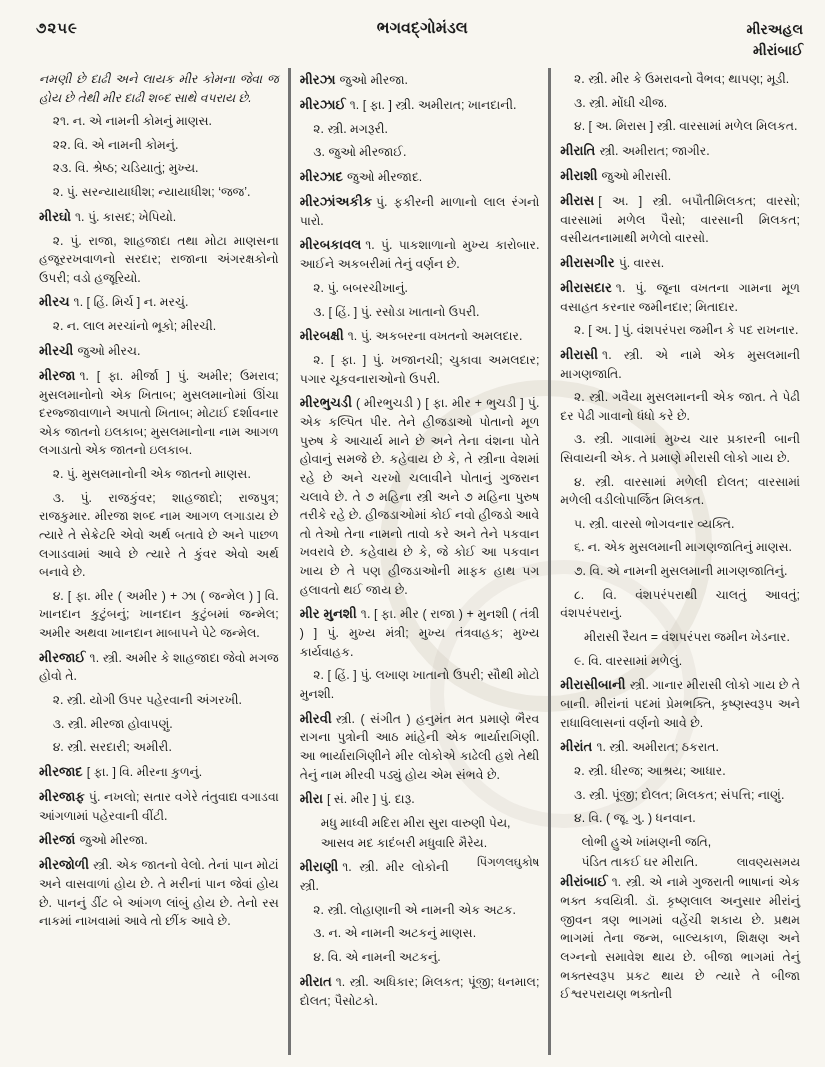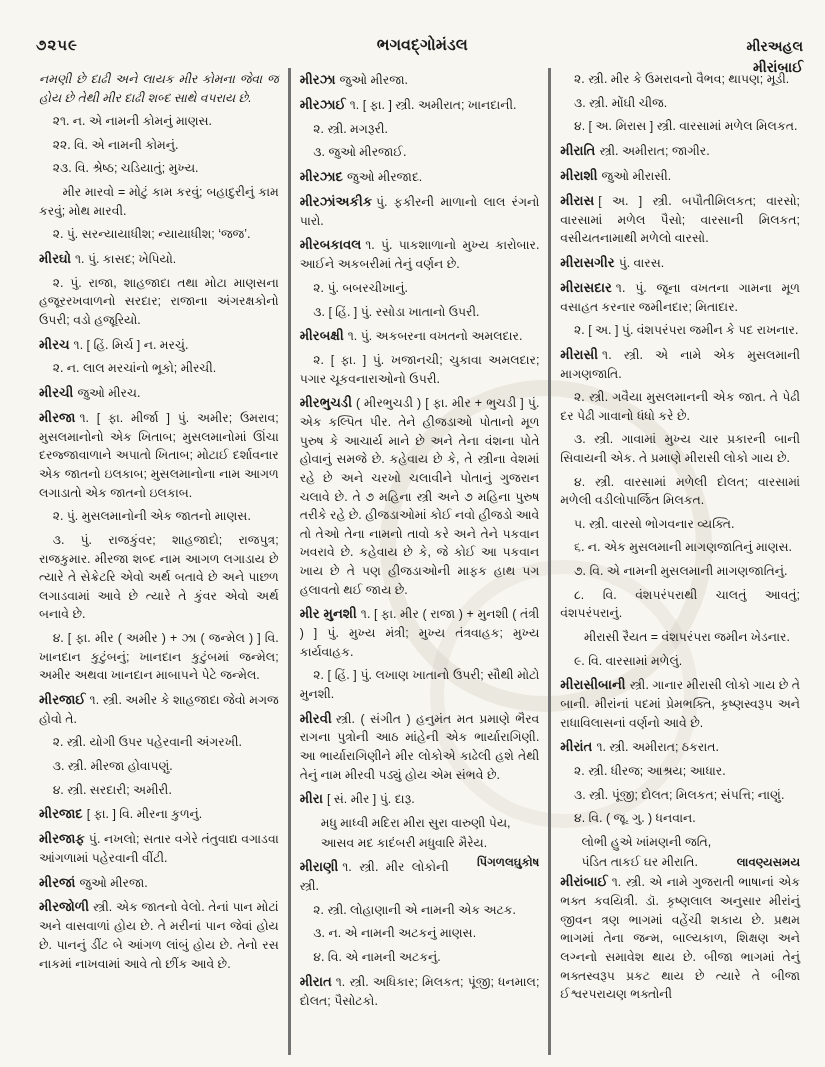--- a/index.html
+++ b/index.html
@@ -12,21 +12,21 @@
     font-family:"Liberation Sans","DejaVu Sans",sans-serif;
     overflow:hidden;
     box-sizing:border-box;
   }
   
   .wm{position:absolute;border-radius:50%;pointer-events:none;}
   .wm1{left:380px;top:380px;width:300px;height:300px;border:16px solid rgba(205,198,185,0.30);}
   .wm2{left:430px;top:560px;width:240px;height:240px;border:14px solid rgba(205,198,185,0.22);}
 
   .header{
-    position:absolute;top:36px;left:36px;right:22px;
+    position:absolute;top:19px;left:36px;right:22px;
     display:flex;align-items:flex-start;justify-content:space-between;
   }
   .page-number{font-weight:bold;font-size:15px;letter-spacing:1px;}
   .book-title{font-weight:bold;font-size:16px;transform:translateX(10px);text-align:center;}
   .guide-words{text-align:right;font-weight:bold;font-size:14px;line-height:1.5;}
 
   .columns{
     position:absolute;top:68px;left:30px;right:16px;bottom:12px;
     display:flex;
   }
@@ -39,21 +39,21 @@
   }
   .col + .col{border-left:3px solid #737373;}
 
   .para{margin:0 0 5px 0;text-align:justify;}
   .para .head{font-weight:bold;font-size:1.07em;margin-right:4px;}
   .para.sense{text-indent:1.1em;}
   .para.sub{text-indent:1.9em;}
   .para.cont{text-indent:0;font-style:italic;}
   .para.verse{padding-left:1.7em;text-align:left;margin-bottom:1px;}
   .para.attr{text-align:right;}
-  .attr-span{float:right;font-weight:bold;font-size:.95em;margin-left:28px;}
+  .attr-span{float:right;font-weight:normal;font-size:.95em;margin-left:28px;}
 </style>
 </head>
 <body>
 
 <div class="page">
   <div class="wm wm1"></div>
   <div class="wm wm2"></div>
 
   <div class="header">
     <span class="page-number">૭૨૫૯</span>
@@ -63,21 +63,20 @@
       <span>મીરાંબાઈ</span>
     </span>
   </div>
 
   <div class="columns">
     <div class="col">
         <p class="para cont"><span class="body">નમણી છે દાઢી અને લાયક મીર કોમના જેવા જ હોય છે તેથી મીર દાઢી શબ્દ સાથે વપરાય છે.</span></p>
         <p class="para sense"><span class="body">૨૧. ન. એ નામની કોમનું માણસ.</span></p>
         <p class="para sense"><span class="body">૨૨. વિ. એ નામની કોમનું.</span></p>
         <p class="para sense"><span class="body">૨૩. વિ. શ્રેષ્ઠ; ચડિયાતું; મુખ્ય.</span></p>
-        <p class="para sub"><span class="body">મીર મારવો = મોટું કામ કરવું; બહાદુરીનું કામ કરવું; મોથ મારવી.</span></p>
         <p class="para sense"><span class="body">૨. પું. સરન્યાયાધીશ; ન્યાયાધીશ; ‘જજ’.</span></p>
         <p class="para entry"><b class="head">મીરઘો</b><span class="body">૧. પું. કાસદ; ખેપિયો.</span></p>
         <p class="para sense"><span class="body">૨. પું. રાજા, શાહજાદા તથા મોટા માણસના હજૂરરખવાળનો સરદાર; રાજાના અંગરક્ષકોનો ઉપરી; વડો હજૂરિયો.</span></p>
         <p class="para entry"><b class="head">મીરચ</b><span class="body">૧. [ હિં. મિર્ચ ] ન. મરચું.</span></p>
         <p class="para sense"><span class="body">૨. ન. લાલ મરચાંનો ભૂકો; મીરચી.</span></p>
         <p class="para entry"><b class="head">મીરચી</b><span class="body">જુઓ મીરચ.</span></p>
         <p class="para entry"><b class="head">મીરજા</b><span class="body">૧. [ ફા. મીર્જા ] પું. અમીર; ઉમરાવ; મુસલમાનોનો એક ખિતાબ; મુસલમાનોમાં ઊંચા દરજ્જાવાળાને અપાતો ખિતાબ; મોટાઈ દર્શાવનાર એક જાતનો ઇલકાબ; મુસલમાનોના નામ આગળ લગાડાતો એક જાતનો ઇલકાબ.</span></p>
         <p class="para sense"><span class="body">૨. પું. મુસલમાનોની એક જાતનો માણસ.</span></p>
         <p class="para sense"><span class="body">૩. પું. રાજકુંવર; શાહજાદો; રાજપુત્ર; રાજકુમાર. મીરજા શબ્દ નામ આગળ લગાડાય છે ત્યારે તે સેક્રેટરિ એવો અર્થ બતાવે છે અને પાછળ લગાડવામાં આવે છે ત્યારે તે કુંવર એવો અર્થ બનાવે છે.</span></p>
         <p class="para sense"><span class="body">૪. [ ફા. મીર ( અમીર ) + ઝા ( જન્મેલ ) ] વિ. ખાનદાન કુટુંબનું; ખાનદાન કુટુંબમાં જન્મેલ; અમીર અથવા ખાનદાન માબાપને પેટે જન્મેલ.</span></p>

